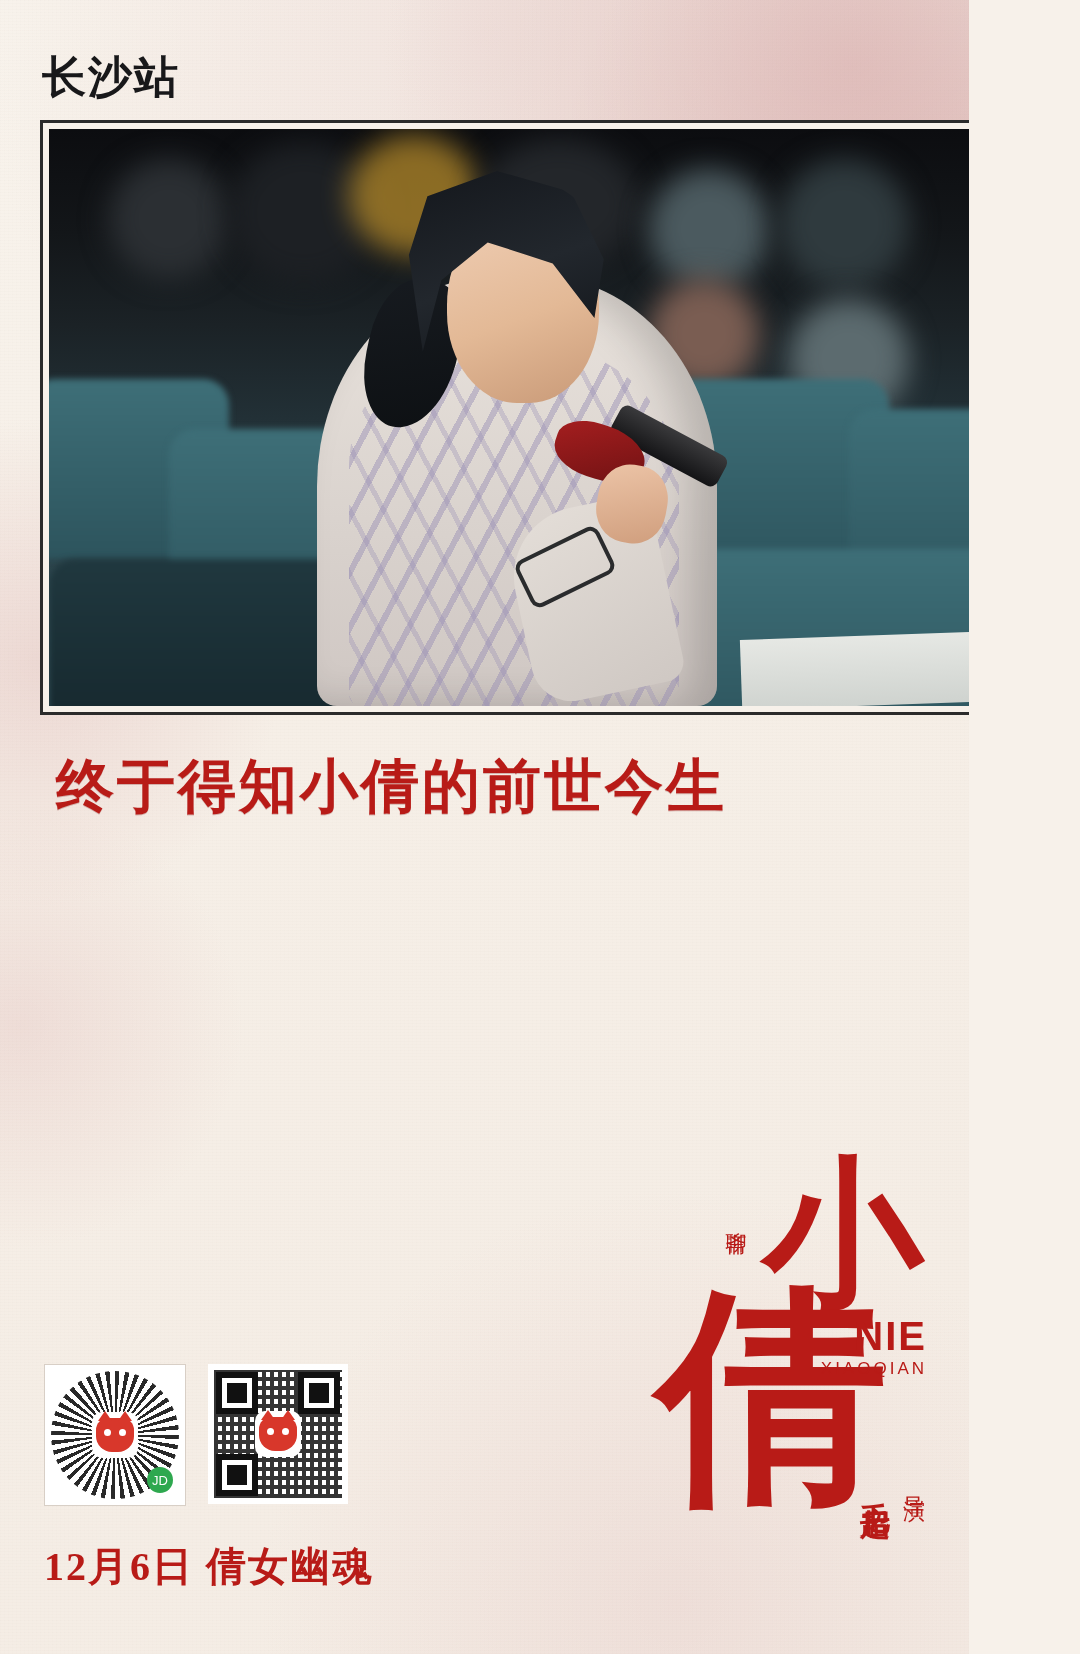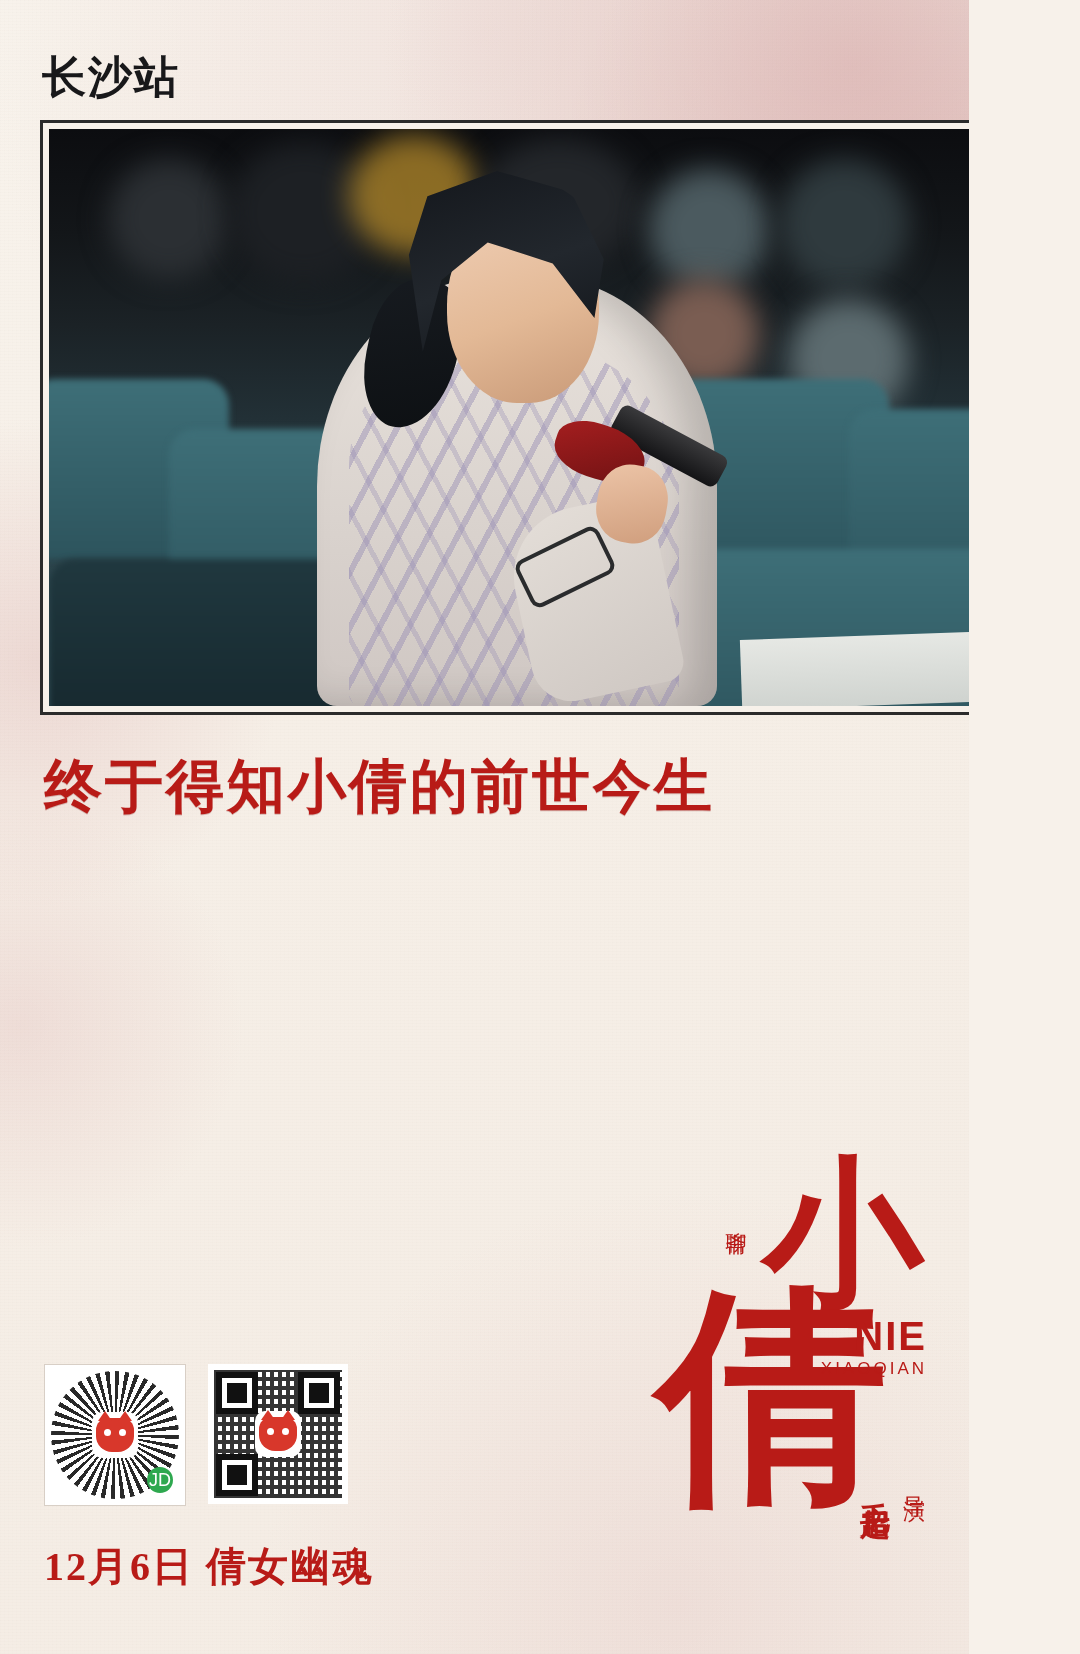--- a/index.html
+++ b/index.html
@@ -191,21 +191,21 @@
     right: 60px;
     bottom: 0;
     width: 230px;
     height: 70px;
     background: linear-gradient(180deg,#e6e8e4,#cfd3cf);
     transform: rotate(-2deg);
   }
 
   .title {
     position: absolute;
-    left: 44px;
+    left: 56px;
     top: 748px;
     font-size: 58px;
     font-weight: bold;
     letter-spacing: 3px;
     color: #b81b17;
     font-family: "Liberation Serif", serif;
     text-shadow: 0 1px 0 rgba(120,12,10,0.25);
   }
 
   .body-text {
@@ -372,21 +372,21 @@
     display: flex; justify-content: center; gap: 8px;
   }
   .qr .eyes span { width: 7px; height: 7px; border-radius: 50%; background: #fff; }
   .qr .badge-jd {
     position: absolute;
     right: 12px; bottom: 12px;
     width: 26px; height: 26px;
     border-radius: 50%;
     background: #2ea84f;
     color: #fff;
-    font-size: 18px;
+    font-size: 13px;
     display: flex; align-items: center; justify-content: center;
     font-family: "Liberation Sans", sans-serif;
   }
 
   .footer-date {
     position: absolute;
     left: 44px;
     bottom: 60px;
     font-size: 40px;
     font-weight: bold;

